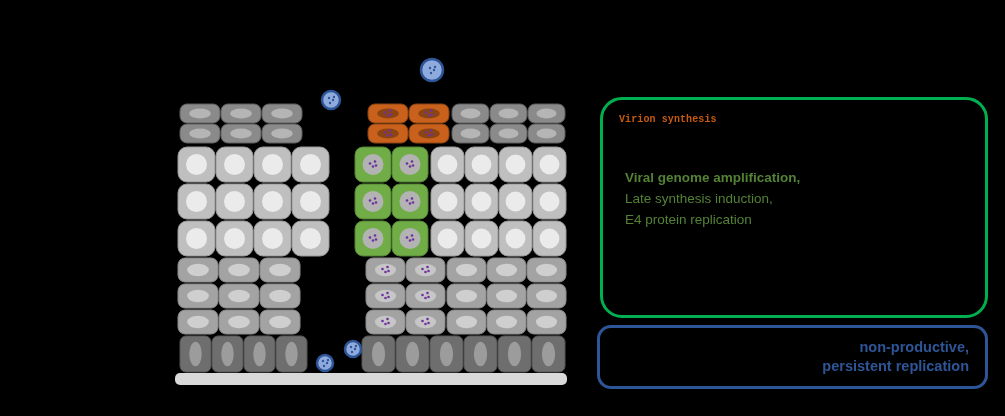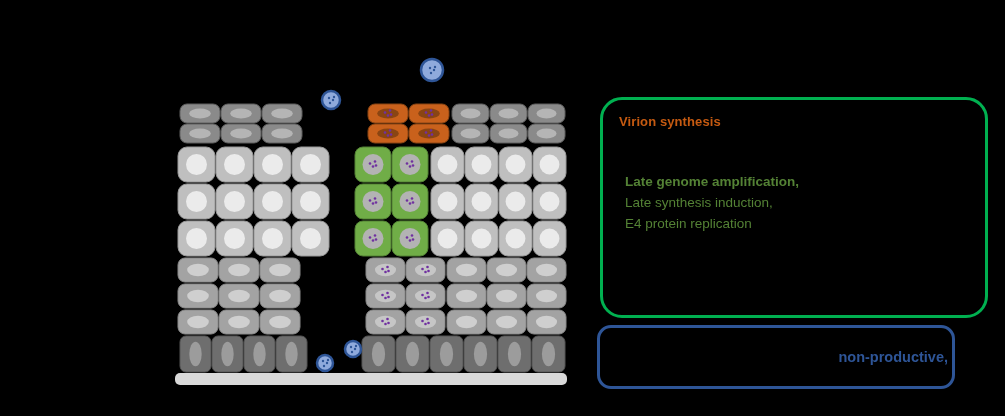--- a/index.html
+++ b/index.html
@@ -17,32 +17,32 @@
     font-family:"Liberation Sans", sans-serif;
   }
   .diagram-svg{position:absolute;left:170px;top:50px;}
   .panel{position:absolute;box-sizing:border-box;background:transparent;}
   .panel.green{
     left:600px;top:97px;width:388px;height:221px;
     border:3px solid var(--green-box-border);border-radius:22px;
     padding:14px 16px;
   }
   .virion-label{
-    color:var(--orange-text);font-size:13px;font-weight:600;letter-spacing:0.1px;
+    color:var(--orange-text);font-size:10px;font-weight:600;letter-spacing:0.1px;font-family:Liberation Mono, monospace;
   }
   .amp-lines{margin-top:42px;margin-left:6px;}
   .amp-line{
     color:var(--green-text);font-size:13.5px;line-height:21px;
   }
   .amp-line.bold{font-weight:700;}
   .panel.blue{
-    left:597px;top:325px;width:358px;height:64px;
+    left:597px;top:325px;width:391px;height:64px;
     border:3px solid var(--blue-border);border-radius:14px;
     display:flex;flex-direction:column;justify-content:center;align-items:flex-end;
-    padding-right:4px;
+    padding-right:16px;
   }
   .blue-line{
     color:var(--blue-text);font-size:14.5px;font-weight:700;line-height:19px;text-align:right;
   }
 </style>
 </head>
 <body>
 
 <svg class="diagram-svg" width="410" height="350" viewBox="0 0 410 350">
     <rect x="10" y="54" width="40" height="19" rx="7" fill="#8a8a8a" stroke="#5f5f5f" stroke-width="1"></rect>
@@ -288,21 +288,22 @@
     <circle cx="155" cy="313" r="8" fill="#8faadc" stroke="#2e5597" stroke-width="2.5"></circle>
     <circle cx="153" cy="311" r="1.2" fill="#2e5597"></circle>
     <circle cx="157" cy="313" r="1.2" fill="#2e5597"></circle>
     <circle cx="154" cy="316" r="1.2" fill="#2e5597"></circle>
     <circle cx="158" cy="310" r="1.2" fill="#2e5597"></circle>
   </svg>
 
 <div class="panel green">
   <div class="virion-label">Virion synthesis</div>
   <div class="amp-lines">
-    <div class="amp-line bold">Late genome amplification,</div>
+    <div class="amp-line bold">Viral genome amplification,</div>
     <div class="amp-line">Late synthesis induction,</div>
     <div class="amp-line">E4 protein replication</div>
   </div>
 </div>
 
 <div class="panel blue">
   <div class="blue-line">non-productive,</div>
+  <div class="blue-line">persistent replication</div>
 </div>
 
 </body></html>

